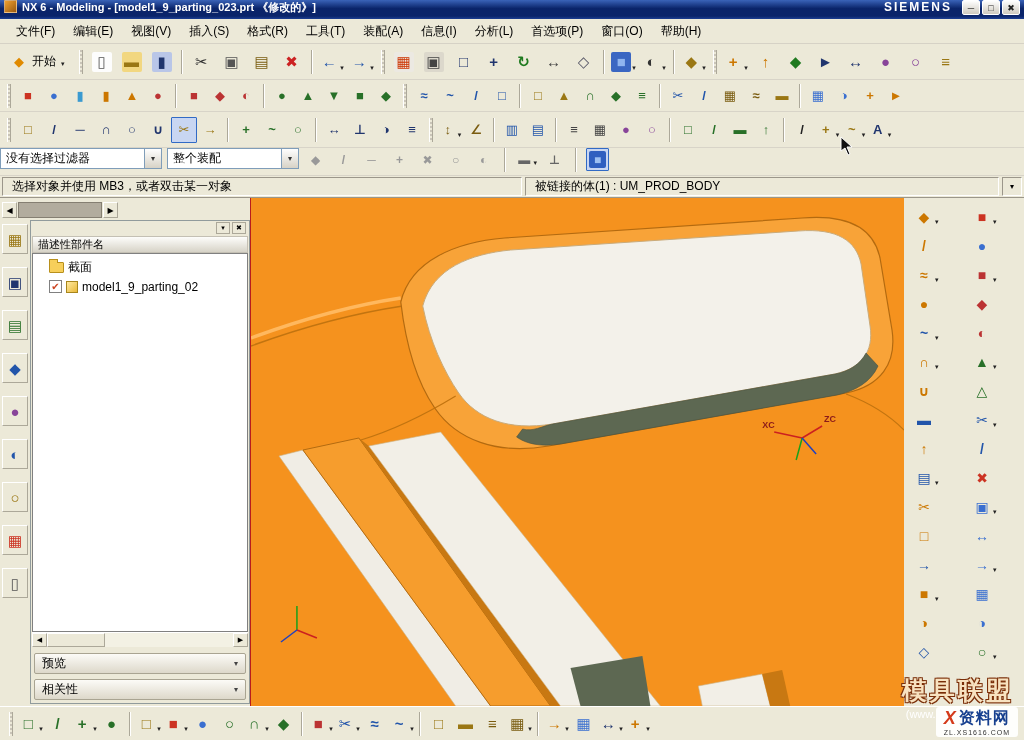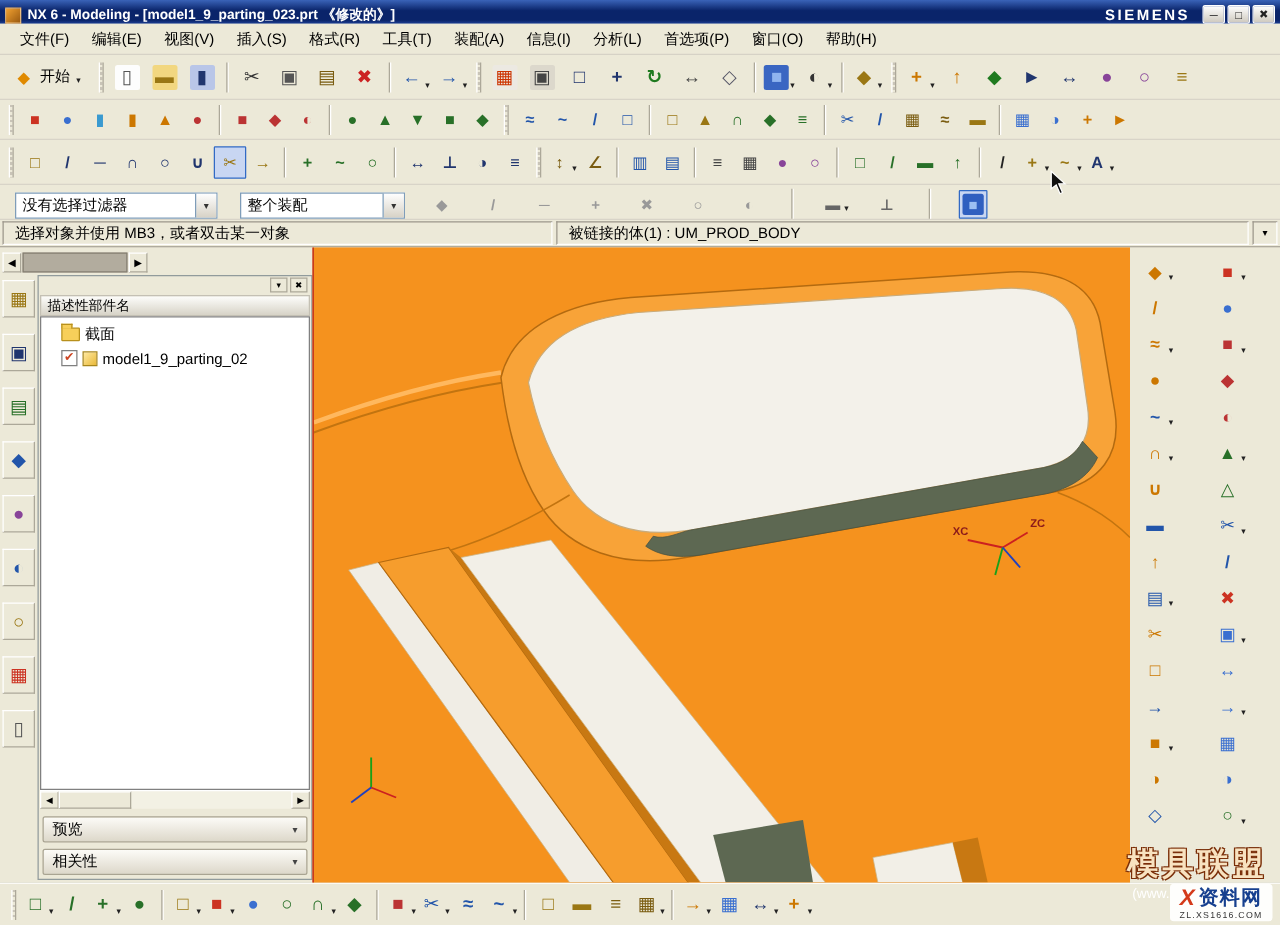--- a/index.html
+++ b/index.html
@@ -1,20 +1,20 @@
 <!DOCTYPE html>
 <html><head>
 <meta charset="utf-8">
 <style>
   *{box-sizing:border-box;margin:0;padding:0;}
   html,body{width:1024px;height:740px;overflow:hidden;}
   body{font-family:"Liberation Sans","DejaVu Sans",sans-serif;font-size:12px;background:#ece9d8;position:relative;}
 
   
-  .titlebar{height:19px;background:linear-gradient(180deg,#3a63b8,#0a246a 45%,#0a246a 85%,#1d3f94);display:flex;align-items:flex-end;padding:0 4px;color:#fff;}
+  .titlebar{height:19px;background:linear-gradient(180deg,#3a63b8,#0a246a 45%,#0a246a 85%,#1d3f94);display:flex;align-items:flex-start;padding:0 4px;color:#fff;}
   .appicon{width:13px;height:13px;background:linear-gradient(135deg,#f0a030,#9a5a10);border:1px solid rgba(255,255,255,.4);margin-right:5px;flex:none;}
   .title{font-size:11px;font-weight:bold;white-space:nowrap;}
   .brand{margin-left:auto;font-size:12px;font-weight:bold;letter-spacing:2px;margin-right:10px;}
   .winbtns{display:flex;gap:2px;}
   .wb{width:18px;height:15px;background:linear-gradient(#fefefe,#cfcabf);border:1px solid #fff;border-radius:2px;color:#222;font-size:9px;display:flex;align-items:center;justify-content:center;}
 
   
   .menubar{height:25px;background:#ece9d8;border-bottom:1px solid #d6d2c6;display:flex;align-items:center;padding-left:8px;gap:2px;}
   .menu-item{padding:3px 8px;}
 
@@ -30,33 +30,33 @@
   .g{display:inline-flex;align-items:center;justify-content:center;width:20px;height:20px;border-radius:2px;font-size:15px;line-height:1;font-weight:bold;font-style:normal;}
   .tb2 .g,.tb3 .g{width:18px;height:18px;font-size:13px;}
   .dda{font-size:7px;color:#222;font-style:normal;align-self:flex-end;margin:0 0 3px 1px;}
   .pressed{border:1px solid #316ac5;background:#c8d6f2;}
   .tsep{width:2px;height:24px;border-left:1px solid #aca899;border-right:1px solid #fff;margin:0 4px;flex:none;}
   .tgrip{width:4px;height:24px;margin:0 4px;background:repeating-linear-gradient(180deg,#c9c4b8 0 2px,#ece9d8 2px 4px);border-left:1px solid #fff;border-right:1px solid #aca899;flex:none;}
   .startbtn{display:flex;align-items:center;gap:4px;padding:2px 7px;margin-right:3px;flex:none;}
   .startbtn .g{width:18px;height:18px;font-size:13px;color:#e08a00;}
 
   
-  .selbar{height:28px;background:#ece9d8;display:flex;align-items:flex-end;padding:0 12px;gap:18px;border-bottom:1px solid #d8d4c8;}
+  .selbar{height:28px;background:#ece9d8;display:flex;align-items:flex-start;padding:0 0;gap:5px;border-bottom:1px solid #d8d4c8;}
   .combo{display:flex;align-items:center;height:21px;border:1px solid #7f9db9;background:#fff;flex:none;}
   .combo.filter{width:162px;}
   .combo.scope{width:132px;}
   .combo-val{padding:0 5px;white-space:nowrap;overflow:hidden;flex:1;}
   .combo-btn{width:17px;align-self:stretch;background:linear-gradient(#fefefe,#d7d2c6);border-left:1px solid #7f9db9;display:flex;align-items:center;justify-content:center;font-size:8px;color:#333;}
   .selbar .tbi{width:23px;height:23px;}
   .selbar .g{width:17px;height:17px;font-size:12px;}
 
   
   .promptbar{height:22px;background:#ece9d8;display:flex;align-items:stretch;gap:3px;padding:1px 2px;border-bottom:1px solid #9b968a;}
   .pcell{border:1px solid;border-color:#9b968a #fff #fff #9b968a;display:flex;align-items:center;padding:0 9px;white-space:nowrap;overflow:hidden;background:#ece9d8;}
-  .pcell.left{width:440px;}
+  .pcell.left{width:520px;}
   .pcell.mid{flex:1;}
   .pcell.stub{width:20px;justify-content:center;font-size:8px;padding:0;}
 
   
   .main{position:relative;height:508px;display:flex;background:#ece9d8;}
   .resbar{width:30px;display:flex;flex-direction:column;align-items:center;padding-top:26px;gap:13px;flex:none;}
   .rbi{width:26px;height:30px;display:flex;align-items:center;justify-content:center;background:#ece9d8;border:1px solid;border-color:#fff #aca899 #aca899 #fff;font-size:15px;flex:none;}
   .res-header{position:absolute;left:2px;top:4px;width:116px;height:16px;display:flex;gap:1px;z-index:5;}
   .rh-btn{width:15px;height:16px;background:#ece9d8;border:1px solid;border-color:#fff #aca899 #aca899 #fff;font-size:8px;display:flex;align-items:center;justify-content:center;}
   .rh-grip{flex:1;background:#b2ac9e;border:1px solid #857f72;}

